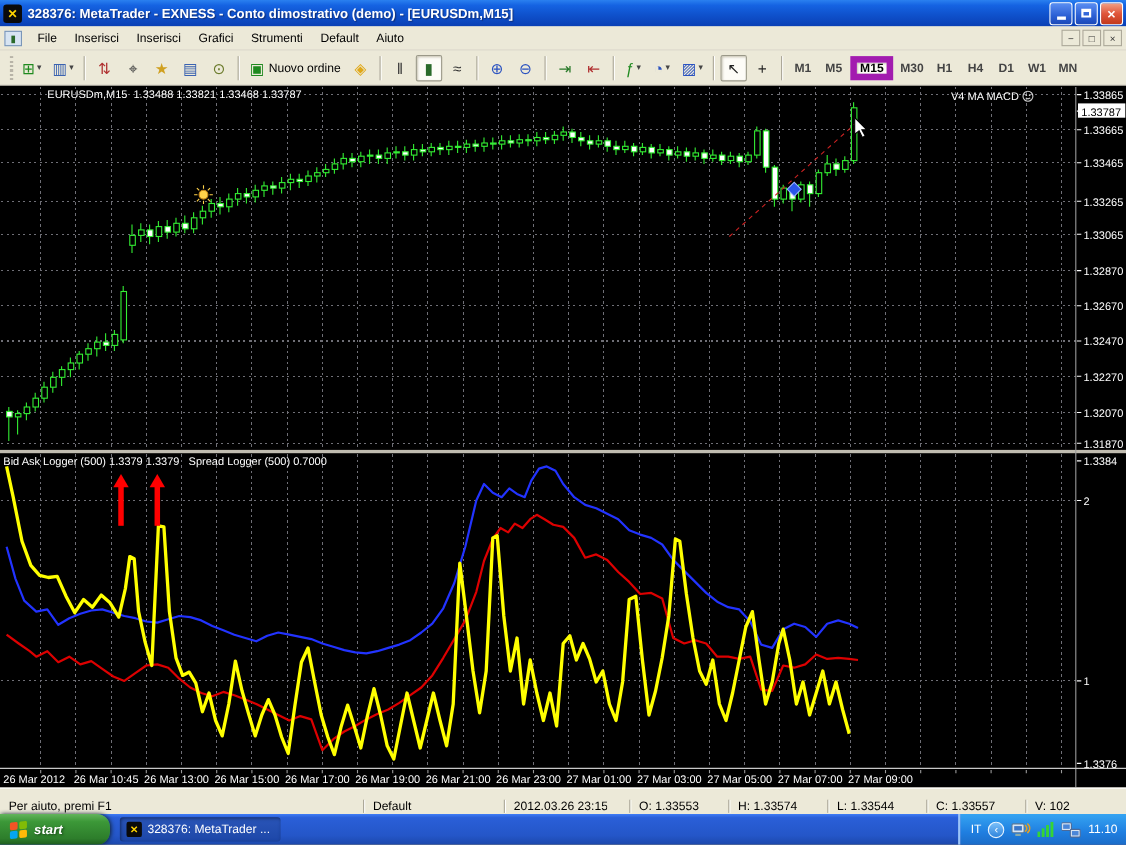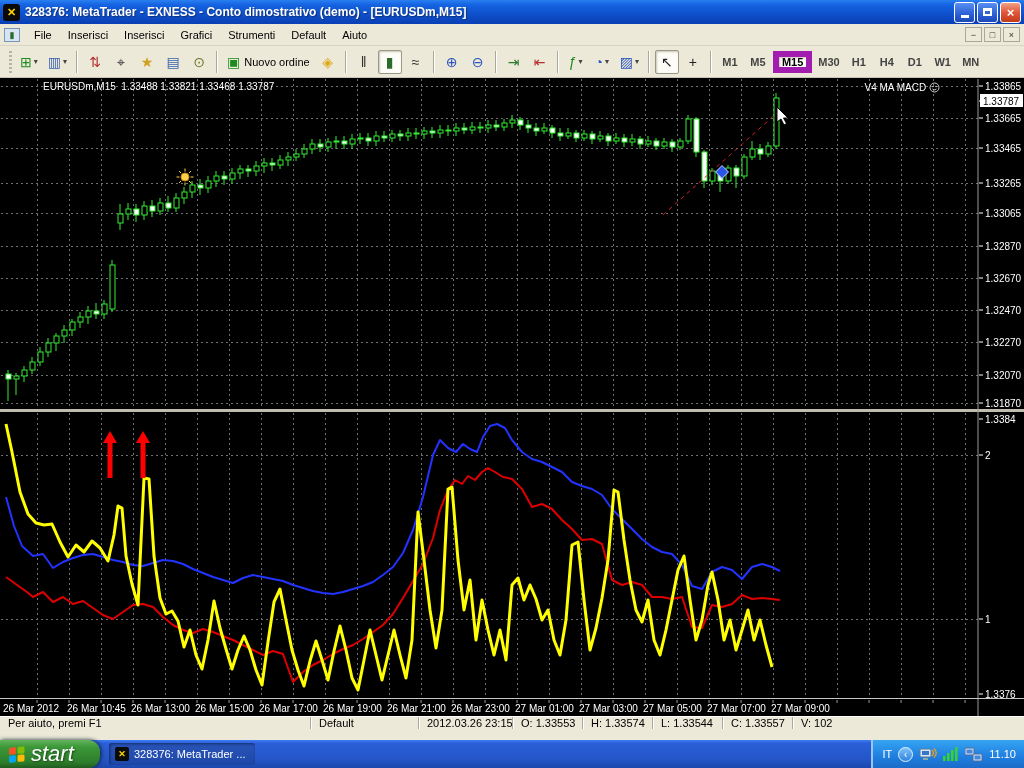--- a/index.html
+++ b/index.html
@@ -48,34 +48,34 @@
   .tf-btn.pressed { border:6px solid #a21caf; background:#fdfcf7; box-shadow:inset 1px 1px 2px #c9c5b5; color:#000; }
 
   
   .chartwrap { position:absolute; left:0; top:78px; width:1024px; height:638px; background:#000; }
   svg text { font-family:"Liberation Sans", sans-serif; font-size:10px; }
   .chart-label { position:absolute; color:#fff; font-size:10px; white-space:nowrap; z-index:5; }
   .grid { stroke:#6f6f76; stroke-width:1; stroke-dasharray:2 3; shape-rendering:crispEdges; }
 
   
   .statusbar { position:absolute; left:0; top:716px; width:1024px; height:32px; background:#ece9d8;
-    border-top:1px solid #fff; display:flex; align-items:flex-start; font-size:11px; color:#000; }
+    border-top:1px solid #fff; display:flex; align-items:center; font-size:11px; color:#000;gap:20px; }
   .sb-panel { display:flex; align-items:center; padding:0 8px; border-left:1px solid #aca899;
     box-shadow:1px 0 0 #fff inset; white-space:nowrap; overflow:hidden; }
   .sb-help { flex:0 0 310px; border-left:none; box-shadow:none; }
   .sb-grip { flex:0 0 13px; border-left:none; box-shadow:none;
     background:repeating-linear-gradient(135deg,#ece9d8 0 3px,#aca899 3px 4px,#fff 4px 5px); }
 
   
   .taskbar { position:absolute; left:0; top:740px; width:1024px; height:28px;
     background:linear-gradient(180deg,#3f7cf6 0%,#2a5fd8 12%,#2456c8 70%,#1c48ac 100%); display:flex; align-items:center; }
   .start-btn { height:28px; width:100px; display:flex; align-items:center; gap:5px; padding-left:8px;
     background:linear-gradient(180deg,#63b45c 0%,#3c9838 25%,#2d7d2b 80%,#1e5c1e 100%);
     border-radius:0 12px 12px 0; box-shadow:1px 0 4px #123; }
-  .start-text { color:#fff; font-size:22px; font-weight:normal; font-style:italic; text-shadow:1px 1px 2px #1a4a1a; }
+  .start-text { color:#fff; font-size:12px; font-weight:bold; font-style:italic; text-shadow:1px 1px 2px #1a4a1a; }
   .task-btn { height:22px; width:146px; margin-left:9px; display:flex; align-items:center; gap:5px; padding:0 6px;
     border-radius:3px; background:linear-gradient(180deg,#5a8cf0,#3a6ae0 50%,#2d5ccf); box-shadow:inset 0 1px 0 #8ab0f8;
     color:#fff; font-size:11px; white-space:nowrap; overflow:hidden; }
   .task-btn.active { background:linear-gradient(180deg,#2a55b8,#1d47a8); box-shadow:inset 1px 1px 3px #122c6a; }
   .mt-task-icon { width:14px; height:14px; background:#0a0a0a; border-radius:2px; flex:none;
     display:flex; align-items:center; justify-content:center; color:#ffd400; font-size:9px; font-weight:bold; }
   .chrome-task-icon { width:14px; height:14px; border-radius:50%; flex:none;
     background:conic-gradient(#ea4335 0 120deg,#fbbc05 0 210deg,#34a853 0 360deg); position:relative; }
   .chrome-task-icon::after { content:""; position:absolute; left:4px; top:4px; width:6px; height:6px;
     border-radius:50%; background:#fff; border:1px solid #4286f4; }
@@ -588,20 +588,24 @@
     </div>
     <div class="chart-label" style="right:84px; top:4px;">
       <span>V4 MA MACD</span>
       <svg width="11" height="11" style="vertical-align:-2px">
         <circle cx="5.5" cy="5.5" r="4.5" fill="none" stroke="#cfcfcf"></circle>
         <circle cx="4" cy="4.5" r="0.8" fill="#cfcfcf"></circle>
           <circle cx="7" cy="4.5" r="0.8" fill="#cfcfcf"></circle>
         <path d="M3.5 7 Q5.5 8.8 7.5 7" fill="none" stroke="#cfcfcf"></path>
       </svg>
     </div>
+    <div class="chart-label" style="left:3px; top:337px;">
+      <span>Bid Ask Logger (500) 1.3379 1.3379</span>&nbsp;&nbsp;
+      <span>Spread Logger (500) 0.7000</span>
+    </div>
   </div>
 
   <div class="statusbar">
     <div class="sb-panel sb-help">Per aiuto, premi F1</div>
     <div class="sb-panel" style="flex:0 0 108px">Default</div>
     <div class="sb-panel" style="flex:0 0 94px">2012.03.26 23:15</div>
     <div class="sb-panel" style="flex:0 0 70px">O: 1.33553</div>
     <div class="sb-panel" style="flex:0 0 70px">H: 1.33574</div>
     <div class="sb-panel" style="flex:0 0 70px">L: 1.33544</div>
     <div class="sb-panel" style="flex:0 0 70px">C: 1.33557</div>

